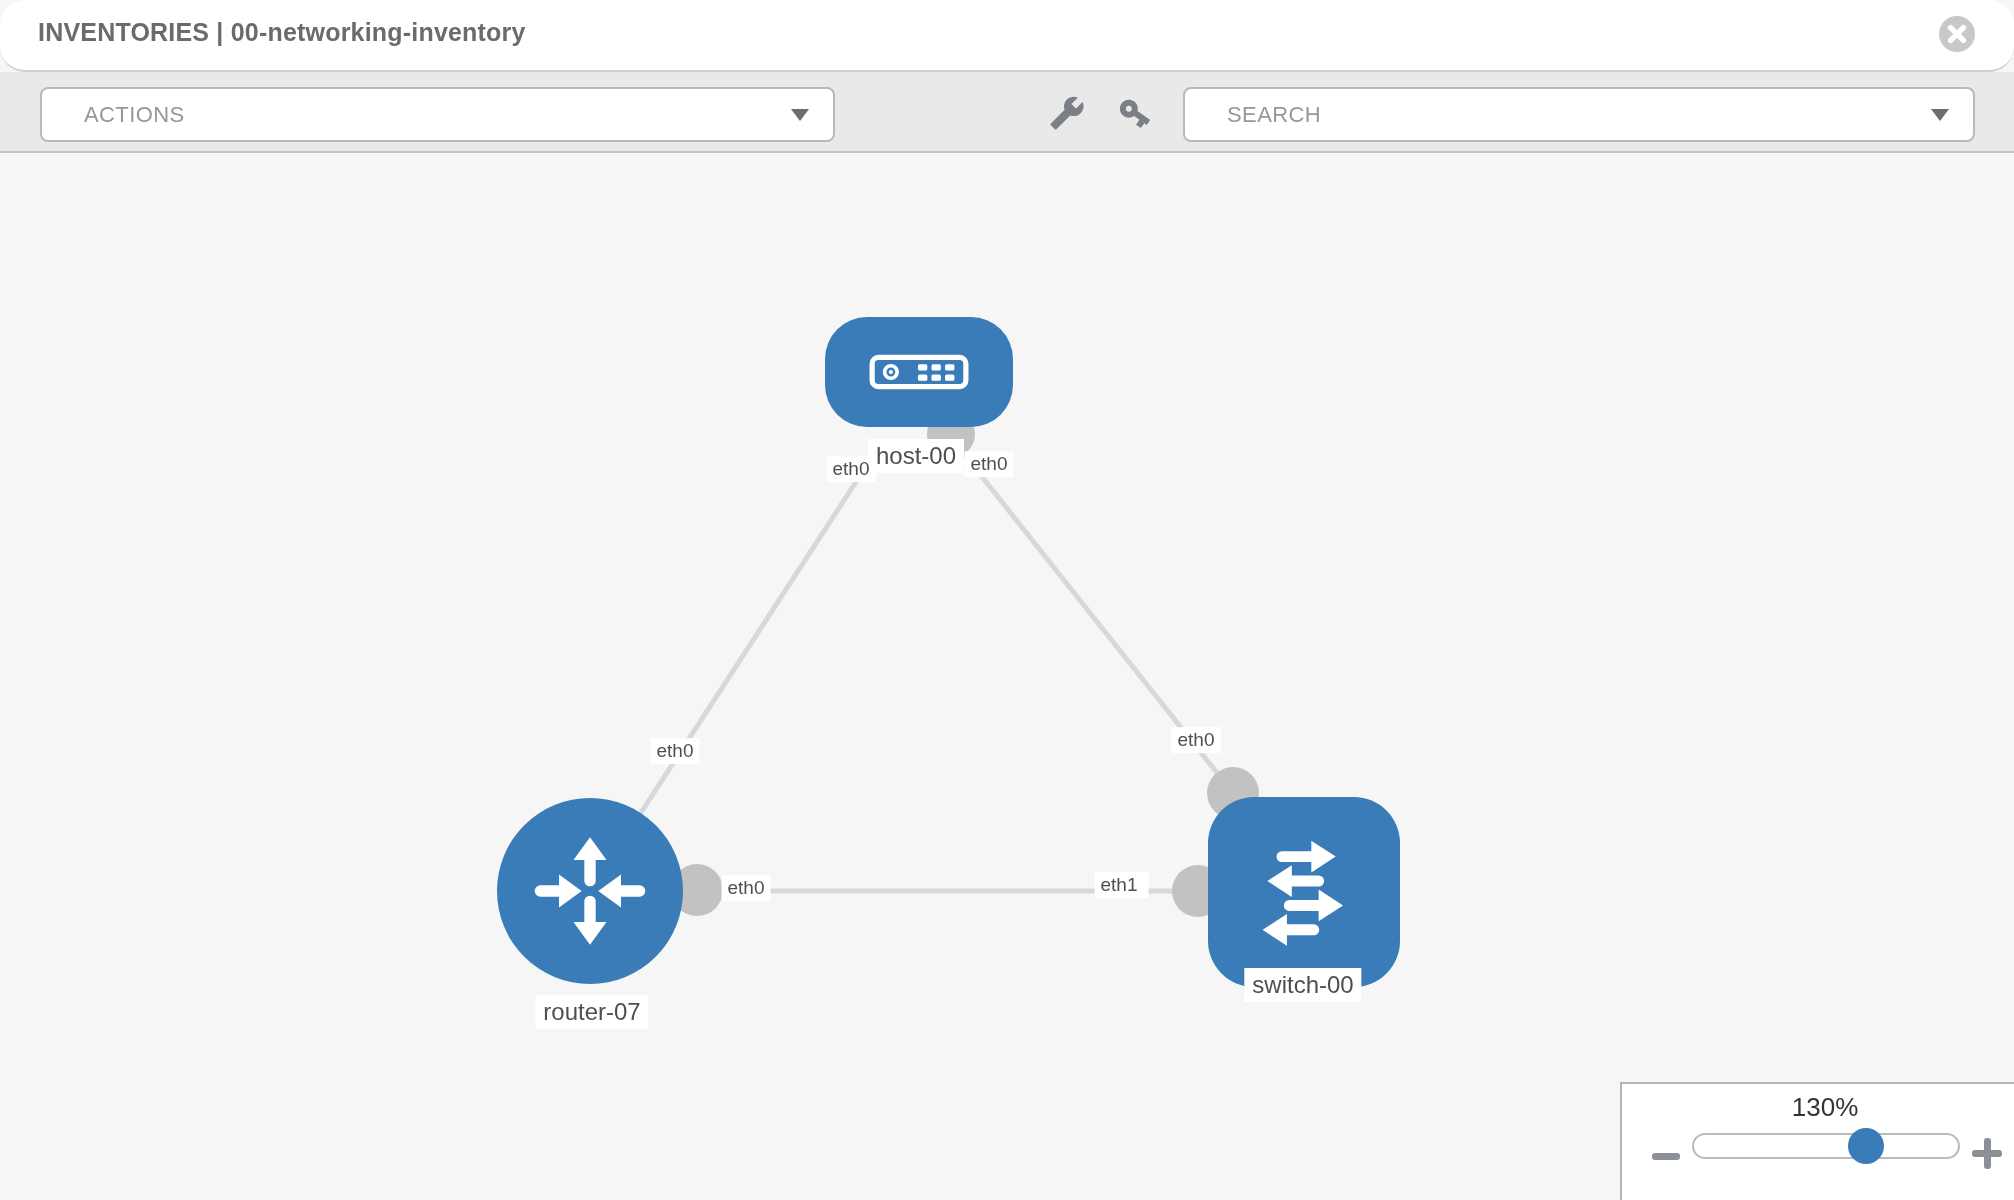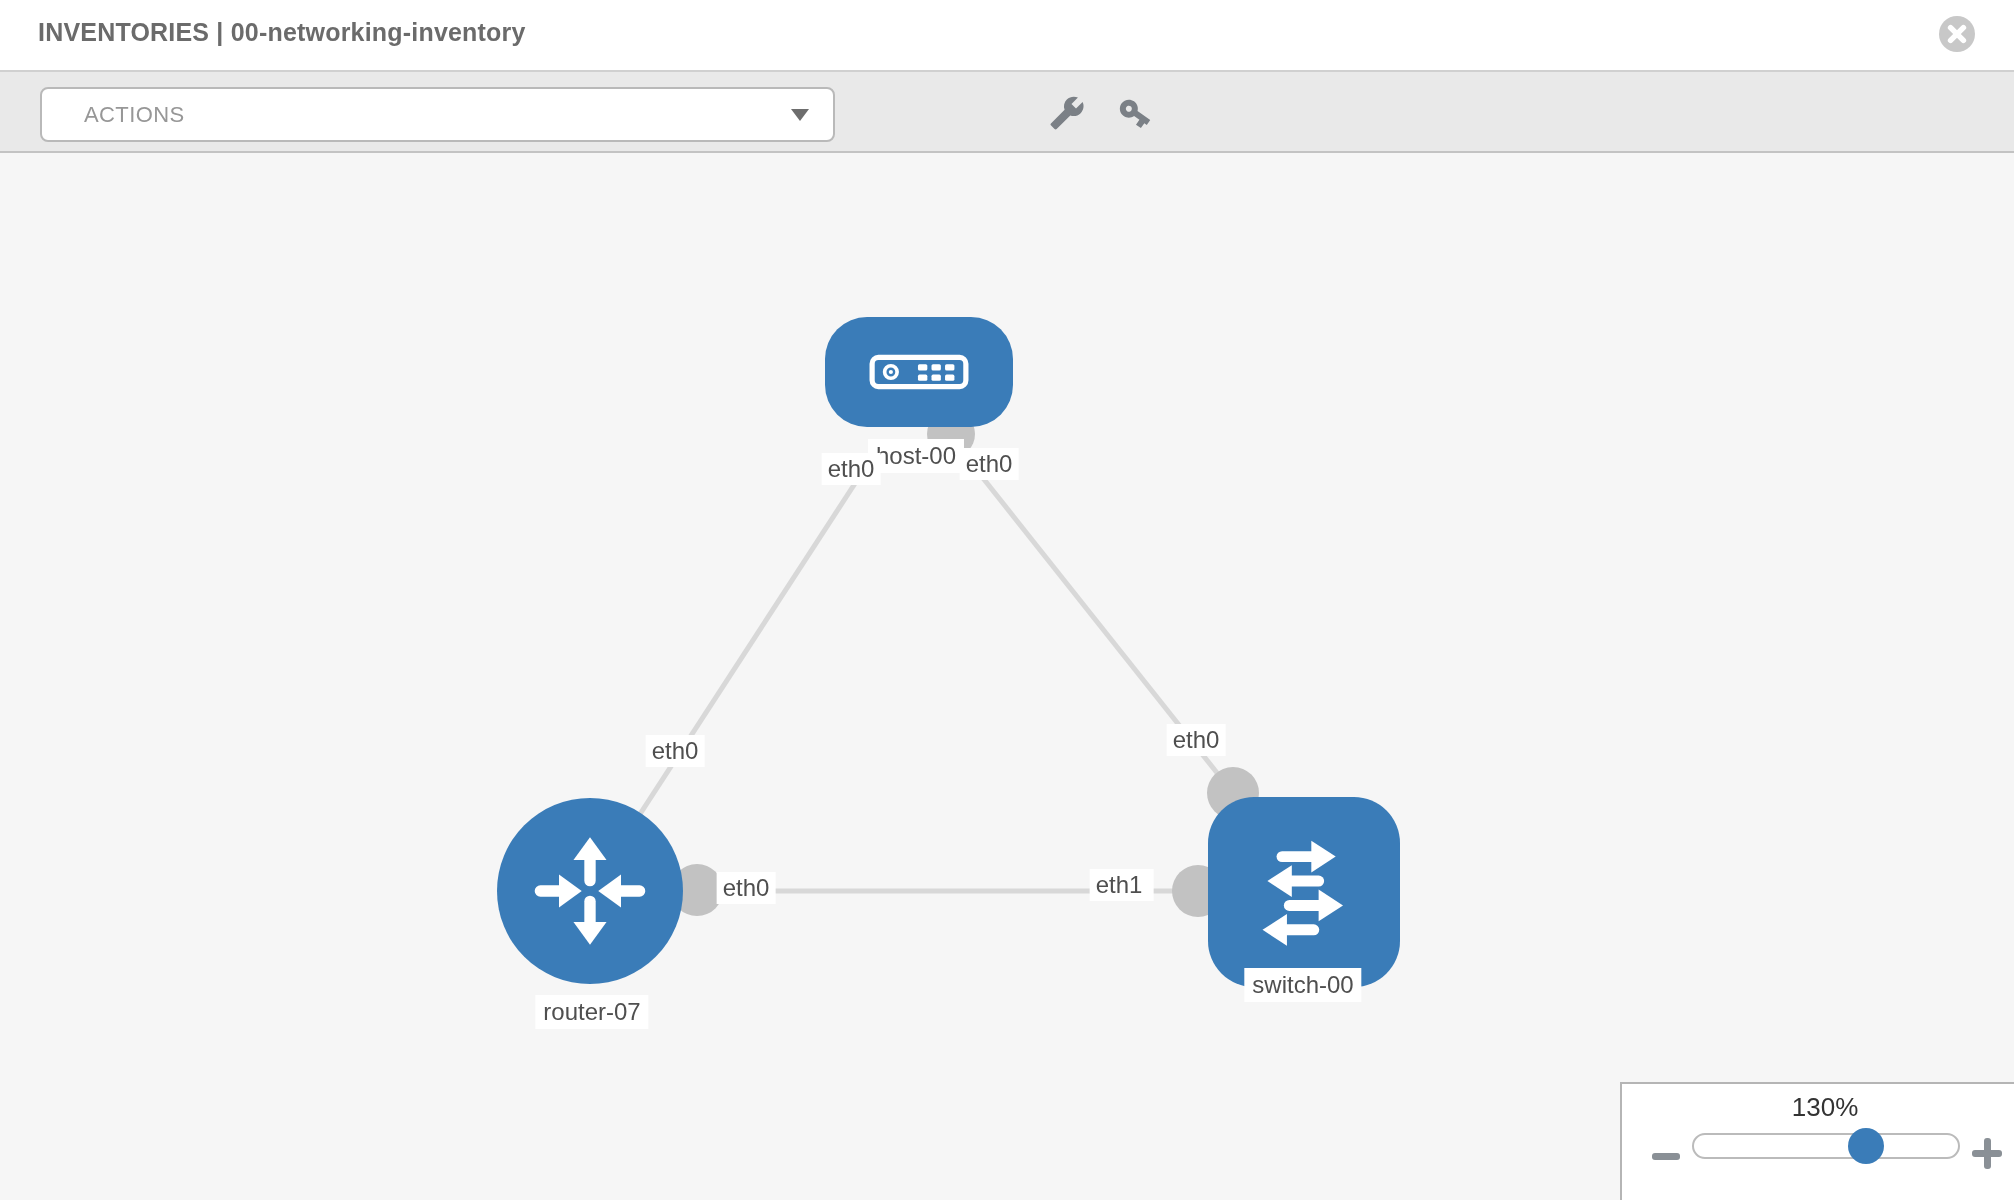--- a/index.html
+++ b/index.html
@@ -4,21 +4,21 @@
 <style>
   html,body{margin:0;padding:0;}
   body{
     width:2014px;height:1200px;position:relative;overflow:hidden;
     font-family:"Liberation Sans","DejaVu Sans",sans-serif;
     background:#f6f6f6;
   }
   
   .header{
     position:absolute;left:0;top:0;width:2014px;height:70px;
-    background:#ffffff;border-bottom:2px solid #d0d0d0;z-index:10;
+    background:#ffffff;border-bottom:2px solid #d0d0d0;z-index:10;border-radius:25px;
   }
   .page-title{
     position:absolute;left:38px;top:18px;
     font-size:25px;font-weight:700;color:#6b6b6b;letter-spacing:.2px;
   }
   .close-btn{
     position:absolute;left:1939px;top:16px;width:36px;height:36px;border-radius:50%;
     background:#c8c8c8;cursor:pointer;display:flex;align-items:center;justify-content:center;
   }
   
@@ -52,21 +52,21 @@
   .graph-svg{position:absolute;left:0;top:0;z-index:1;pointer-events:none;}
   .node{position:absolute;z-index:2;background:#3a7cb8;display:flex;align-items:center;justify-content:center;cursor:pointer;}
   .node-host{left:825px;top:317px;width:188px;height:110px;border-radius:42px;}
   .node-router{left:497px;top:798px;width:186px;height:186px;border-radius:50%;}
   .node-switch{left:1208px;top:797px;width:192px;height:190px;border-radius:46px;}
   .chip{
     position:absolute;z-index:3;background:#ffffff;color:#4f4f4f;white-space:nowrap;
     transform:translate(-50%,-50%);line-height:1.25;
   }
   .chip.name{font-size:24px;padding:2px 8px;}
-  .chip.eth{font-size:24px;padding:1px 6px;}
+  .chip.eth{font-size:19px;padding:1px 6px;}
   
   .zoom-panel{
     position:absolute;left:1620px;top:1082px;width:400px;height:130px;
     background:#ffffff;border:2px solid #b5b5b5;box-sizing:border-box;z-index:11;
   }
   .zoom-level{position:absolute;left:203px;top:8px;transform:translateX(-50%);font-size:26px;color:#333;}
   .zbar{position:absolute;background:#8a9096;border-radius:3px;}
   .zoom-minus{left:30px;top:55px;width:28px;height:34px;background:transparent;border:none;cursor:pointer;}
   .zoom-minus .zbar{left:0;top:14px;width:28px;height:7px;}
   .zoom-plus{left:350px;top:52px;width:30px;height:36px;background:transparent;border:none;cursor:pointer;}
@@ -104,20 +104,24 @@
       <path fill="#7b8086" d="M22.7 19l-9.1-9.1c.9-2.3.4-5-1.5-6.9-2-2-5-2.4-7.4-1.3L9 6 6 9 1.6 4.7C.4 7.1.9 10.1 2.9 12.1c1.9 1.9 4.6 2.4 6.9 1.5l9.1 9.1c.4.4 1 .4 1.4 0l2.3-2.3c.5-.4.5-1.1.1-1.4z"></path>
     </svg>
   </button>
 
   <button class="tool-icon key-btn">
     <svg width="36" height="36" viewBox="0 0 24 24" style="transform:rotate(35deg)">
       <path fill="#7b8086" d="M12.65 10C11.83 7.67 9.61 6 7 6c-3.31 0-6 2.69-6 6s2.69 6 6 6c2.61 0 4.83-1.67 5.65-4H17v4h4v-4h2v-4H12.65zM7 14c-1.1 0-2-.9-2-2s.9-2 2-2 2 .9 2 2-.9 2-2 2z"></path>
     </svg>
   </button>
 
+  <div class="dd-box search-box">
+    <span class="dd-label">SEARCH</span>
+    <span class="dd-caret"></span>
+  </div>
 </div>
 
 <div class="canvas">
 
   <svg class="graph-svg" width="2014" height="1047" viewBox="0 153 2014 1047">
     <line x1="878" y1="448" x2="590" y2="891" stroke="#d8d8d8" stroke-width="5"></line>
     <line x1="948" y1="434" x2="1233" y2="793" stroke="#d8d8d8" stroke-width="5"></line>
     <line x1="590" y1="891" x2="1304" y2="891" stroke="#d8d8d8" stroke-width="5"></line>
     <circle cx="951" cy="434" r="24" fill="#c2c2c2"></circle>
     <circle cx="697" cy="890" r="26" fill="#c2c2c2"></circle>

